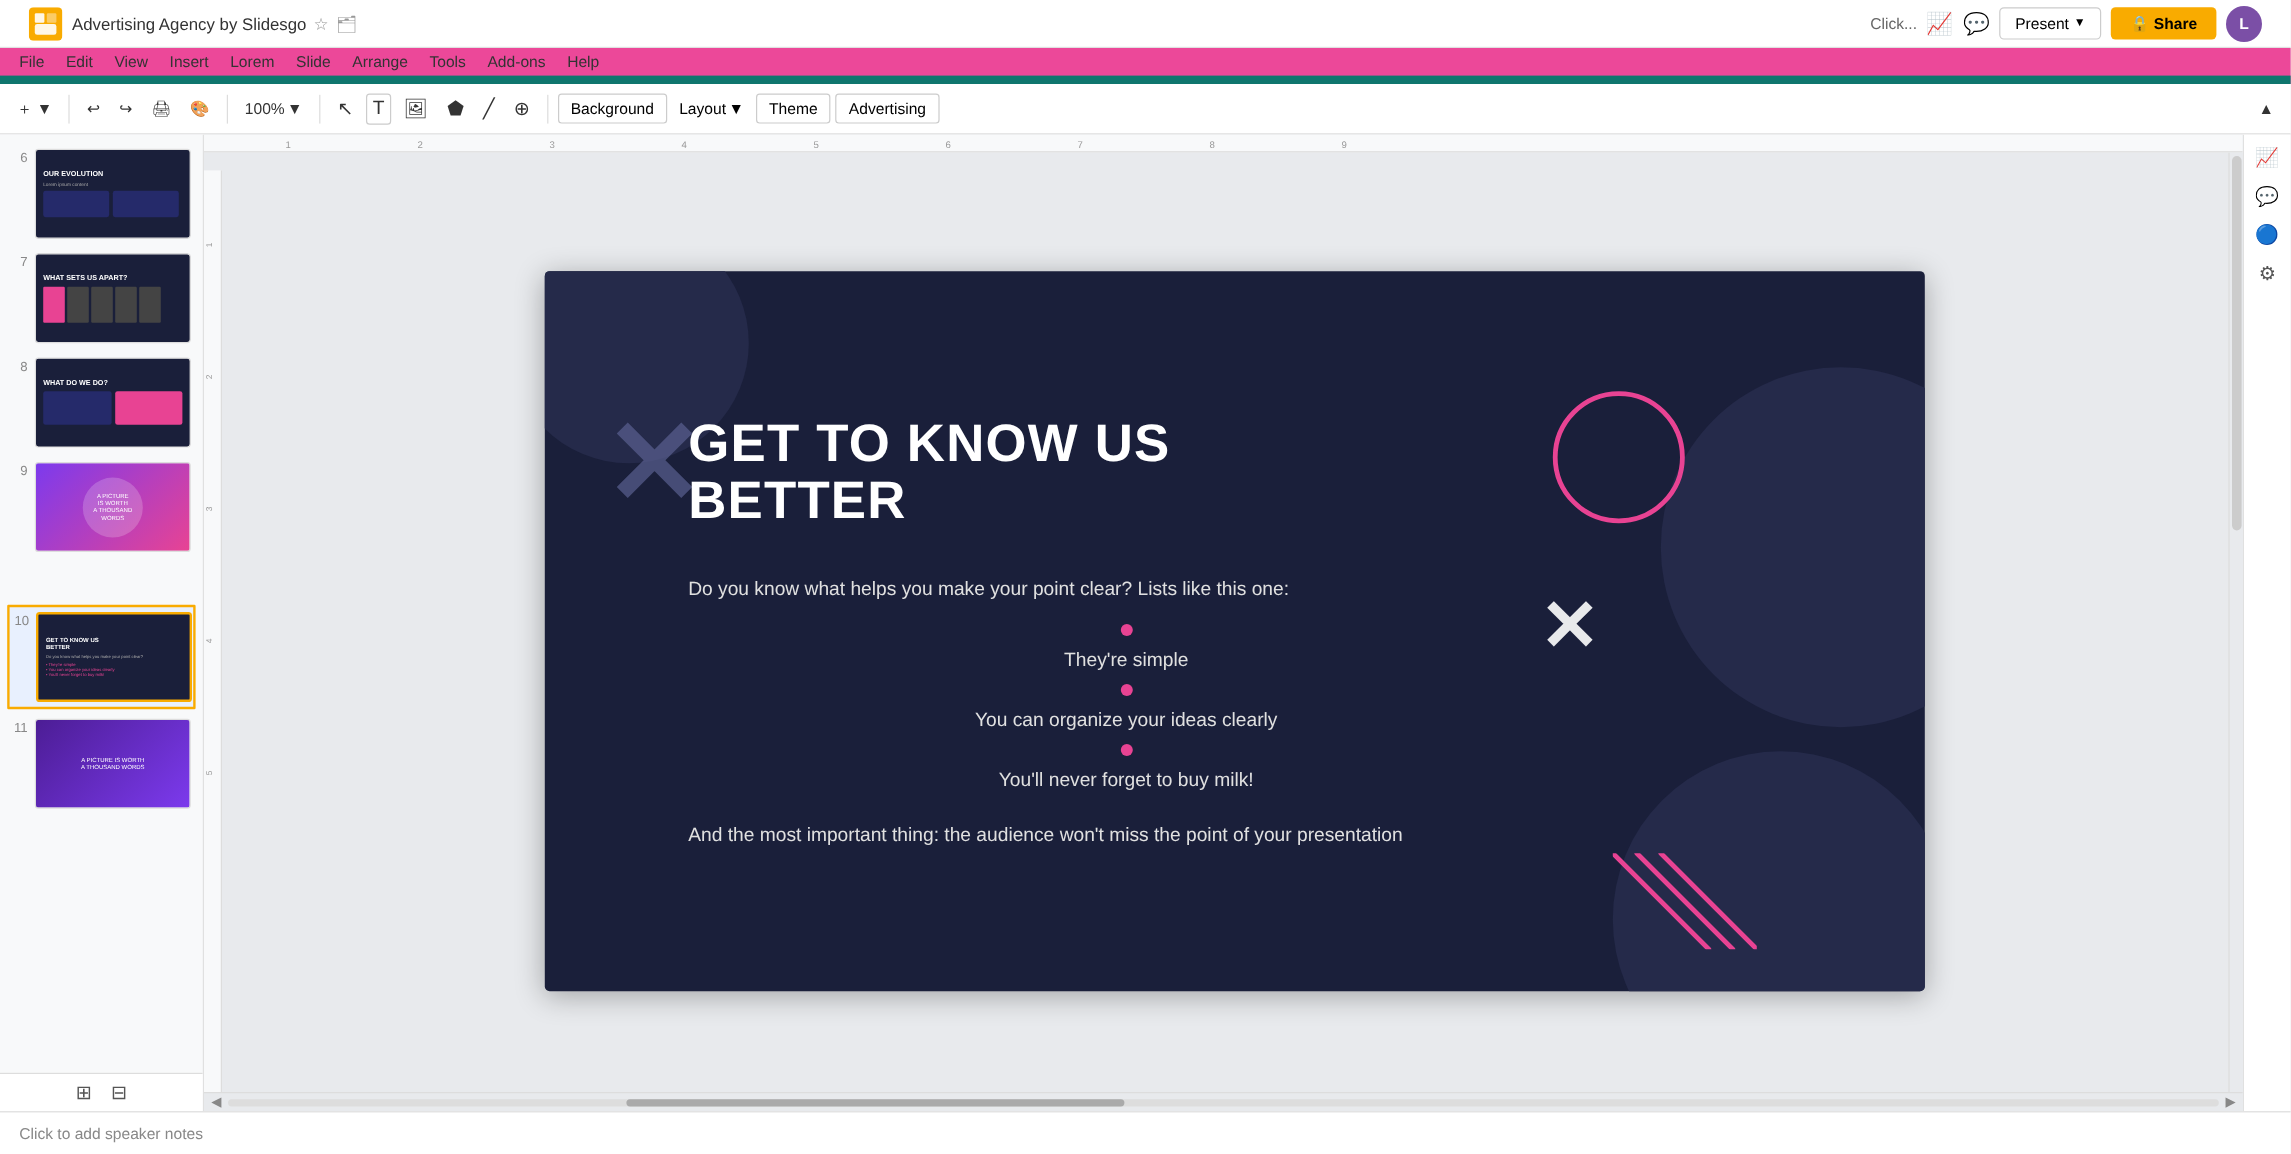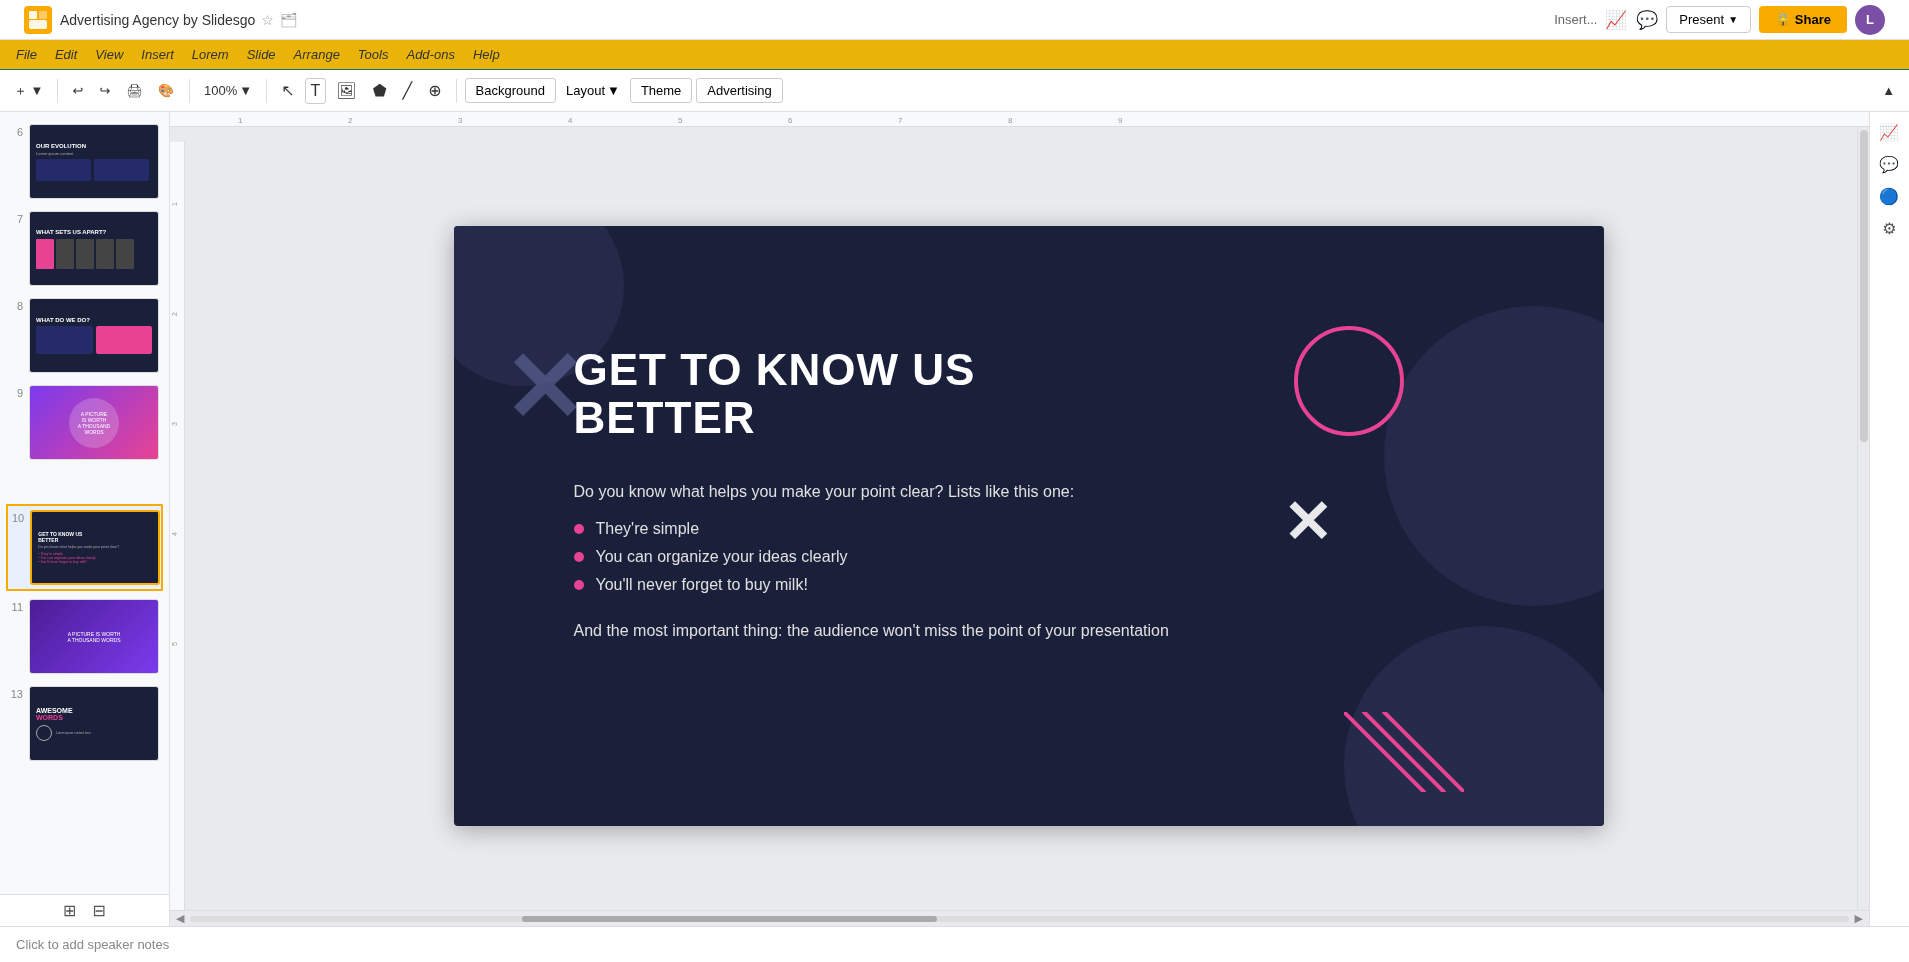--- a/index.html
+++ b/index.html
@@ -15,22 +15,22 @@
     .app-title span { font-size: 14px; }
     .star-icon, .folder-icon { color: #999; font-size: 14px; cursor: pointer; }
     .saving-text { color: #666; font-size: 13px; margin-left: auto; }
     .top-right-buttons { display: flex; align-items: center; gap: 8px; }
     .btn-present { background: #fff; border: 1px solid #ccc; border-radius: 4px; padding: 5px 12px; font-size: 13px; cursor: pointer; display: flex; align-items: center; gap: 4px; }
     .btn-share { background: #f9ab00; border: none; border-radius: 4px; padding: 6px 16px; font-size: 13px; font-weight: bold; color: #000; cursor: pointer; }
     .avatar { width: 30px; height: 30px; border-radius: 50%; background: #7b4fa6; color: #fff; display: flex; align-items: center; justify-content: center; font-size: 13px; font-weight: bold; }
 
     
     .menu-bar {
-      display: flex; align-items: center; background: #eab308; height: 30px;
-      border-bottom: 1px solid #0f766e; padding: 0 8px; gap: 2px; flex-shrink: 0; font-style: italic;
+      display: flex; align-items: center; background: #ec4899; height: 30px;
+      border-bottom: 7px solid #0f766e; padding: 0 8px; gap: 2px; flex-shrink: 0;
     }
     .menu-item { font-size: 13px; color: #333; padding: 3px 8px; cursor: pointer; border-radius: 3px; }
 
     
     .toolbar {
       display: flex; align-items: center; background: #fff; height: 42px;
       border-bottom: 1px solid #e0e0e0; padding: 0 8px; gap: 4px; flex-shrink: 0;
     }
     .toolbar-btn { background: none; border: none; cursor: pointer; padding: 4px 6px; border-radius: 3px; font-size: 13px; color: #333; display: flex; align-items: center; gap: 2px; }
     .toolbar-separator { width: 1px; height: 24px; background: #ddd; margin: 0 4px; }
@@ -130,21 +130,21 @@
       z-index: 3; color: #fff;
     }
     .slide-title {
       font-size: 44px; font-weight: 900; line-height: 1.1; margin-bottom: 36px;
       letter-spacing: 1px;
     }
     .slide-body { font-size: 16px; line-height: 1.6; color: #e0e0e0; }
     .slide-list { list-style: none; margin: 16px 0 24px 0; }
     .slide-list li {
       display: flex; align-items: center; gap: 12px;
-      margin-bottom: 10px; font-size: 16px; color: #e0e0e0;
+      margin-bottom: 10px; font-size: 16px; color: #e0e0e0; flex-direction: column;
     }
     .bullet-dot {
       width: 10px; height: 10px; border-radius: 50%;
       background: #e84393; flex-shrink: 0;
     }
 
     
     .notes-area {
       height: 36px; background: #fff; border-top: 1px solid #ddd;
       display: flex; align-items: center; padding: 0 16px; font-size: 13px; color: #888;
@@ -172,21 +172,21 @@
     <rect width="28" height="28" rx="4" fill="#f9ab00"></rect>
     <rect x="5" y="14" width="18" height="9" rx="2" fill="#fff" opacity="0.9"></rect>
     <rect x="5" y="5" width="8" height="8" rx="1" fill="#fff" opacity="0.9"></rect>
     <rect x="15" y="5" width="8" height="8" rx="1" fill="#fff" opacity="0.4"></rect>
   </svg>
   <div class="app-title">
     <span>Advertising Agency by Slidesgo</span>
     <span class="star-icon">☆</span>
     <span class="folder-icon">🗂</span>
   </div>
-  <span class="saving-text">Insert...</span>
+  <span class="saving-text">Click...</span>
   <div class="top-right-buttons">
 
     <div style="color:#555; font-size:18px; cursor:pointer;">📈</div>
 
     <div style="color:#555; font-size:18px; cursor:pointer;">💬</div>
     <button class="btn-present">
       <span>Present</span>
       <span style="font-size:10px;">▼</span>
     </button>
     <button class="btn-share">
@@ -309,31 +309,20 @@
       </div>
 
       <div class="slide-thumb">
         <span class="slide-number">11</span>
         <div class="slide-preview" style="background: linear-gradient(135deg, #4c1d95, #7c3aed); width:130px; height:75px; border-radius:3px; overflow:hidden; border:1px solid #ddd; display:flex; align-items:center; justify-content:center;">
           <div style="color:#fff; font-size:5px; text-align:center;">A PICTURE IS WORTH<br>A THOUSAND WORDS</div>
         </div>
       </div>
 
 
-      <div class="slide-thumb">
-        <span class="slide-number">13</span>
-        <div class="slide-preview sp-13">
-          <div class="sp-text" style="font-size:7px;">AWESOME</div>
-          <div class="sp-text" style="font-size:7px; color:#e84393;">WORDS</div>
-          <div style="margin-top:4px; display:flex; align-items:center; gap:4px;">
-            <div style="width:16px; height:16px; border-radius:50%; border: 1px solid #aaa;"></div>
-            <div style="font-size:3px; color:#aaa;">Lorem ipsum content here</div>
-          </div>
-        </div>
-      </div>
 
     </div>
 
     <div class="sidebar-bottom">
       <span class="sidebar-bottom-icon">⊞</span>
       <span class="sidebar-bottom-icon">⊟</span>
     </div>
   </div>
 
   <div class="canvas-area">

